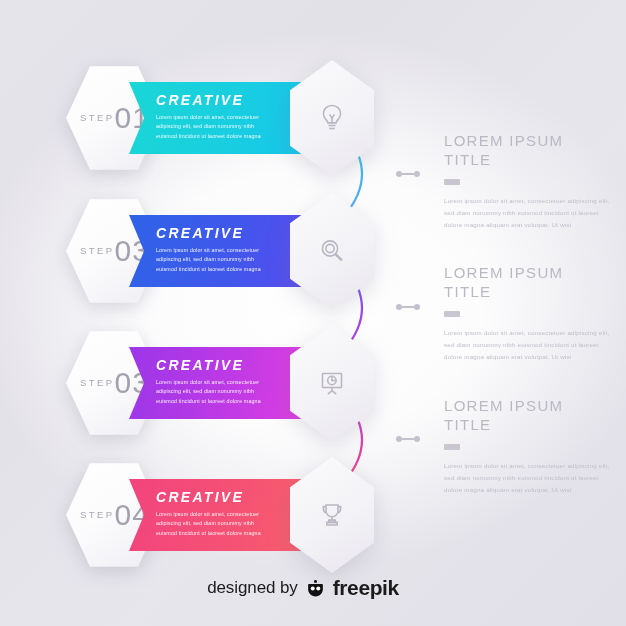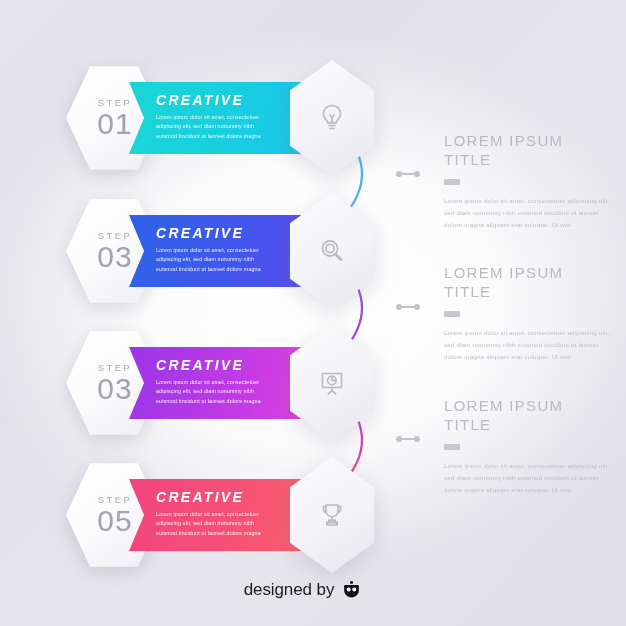--- a/index.html
+++ b/index.html
@@ -23,21 +23,21 @@
     position:absolute;left:66px;top:0;width:96px;height:108px;
     filter:drop-shadow(0 5px 9px rgba(120,115,140,0.26));
   }
   .num-hex .hexshape{
     position:absolute;inset:0;
     background:linear-gradient(145deg,#ffffff 0%,#fcfcfd 45%,#eeecf2 100%);
     clip-path:polygon(25% 2%,75% 2%,100% 50%,75% 98%,25% 98%,0% 50%);
   }
   .num-hex .inner{
     position:absolute;inset:0;
-    display:flex;flex-direction:column;align-items:center;justify-content:center;
+    display:flex;flex-direction:row;align-items:center;justify-content:center;
     padding-left:2px;
   }
   .step-word{
     font-size:9.5px;letter-spacing:2.4px;color:#a9a6b2;font-weight:400;
     margin-bottom:1px;
   }
   .step-num{
     font-size:30px;letter-spacing:1px;color:#a4a1ae;font-weight:400;line-height:1;
   }
 
@@ -222,21 +222,21 @@
         </svg>
       </div>
     </div>
   </div>
 
   <div class="step-row" style="top:461px;">
     <div class="num-hex">
       <div class="hexshape"></div>
       <div class="inner">
         <div class="step-word">STEP</div>
-        <div class="step-num">05</div>
+        <div class="step-num">04</div>
       </div>
     </div>
     <div class="banner" style="background:linear-gradient(100deg,#f2447e 0%,#f55175 55%,#f9606a 100%);">
       <div class="btxt">
         <div class="b-title">CREATIVE</div>
         <div class="b-body">Lorem ipsum dolor sit amet, consectetuer adipiscing elit, sed diam nonummy nibh euismod tincidunt ut laoreet dolore magna</div>
       </div>
     </div>
     <div class="icon-hex">
       <div class="hexshape"></div>
@@ -299,15 +299,16 @@
   <div class="footer">
     <span class="f-designed">designed by</span>
     <span class="f-logo">
       <svg width="21" height="21" viewBox="0 0 22 22">
         <path d="M11 2.2c.9 0 1.6.7 1.6 1.6 0 .5-.2.9-.6 1.2h-2c-.4-.3-.6-.7-.6-1.2 0-.9.7-1.6 1.6-1.6z" fill="#111"></path>
         <path d="M4.3 6.4h13.4c.6 0 1 .5 1 1.1v4.3c0 4.1-3.4 7.5-7.7 7.5S3.3 15.9 3.3 11.8V7.5c0-.6.4-1.1 1-1.1z" fill="#111"></path>
         <circle cx="8.1" cy="11" r="2.1" fill="#fff"></circle>
         <circle cx="13.9" cy="11" r="2.1" fill="#fff"></circle>
       </svg>
     </span>
+    <span class="f-brand">freepik</span>
   </div>
 
 </div>
 
 </body></html>

